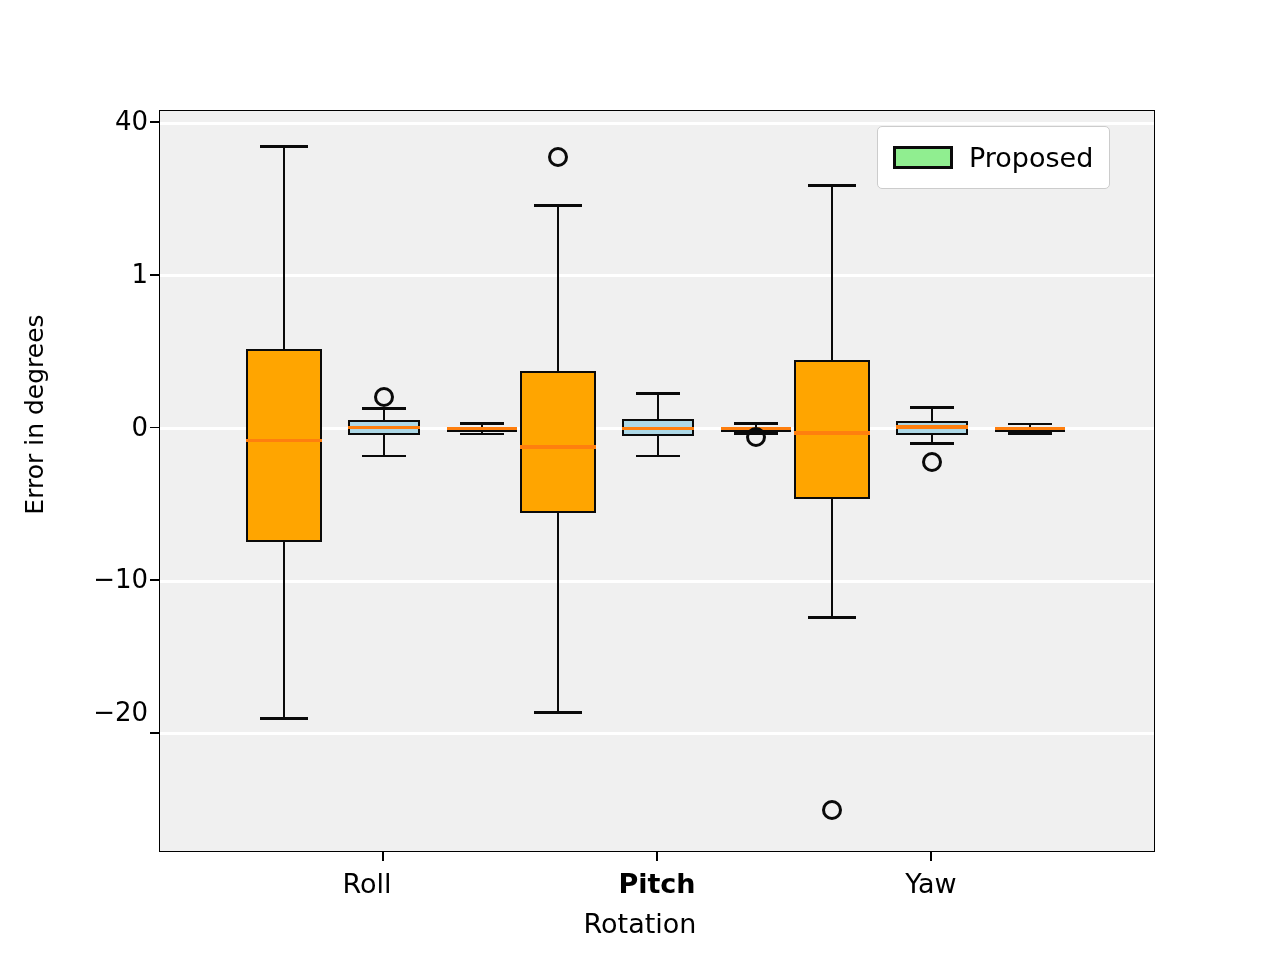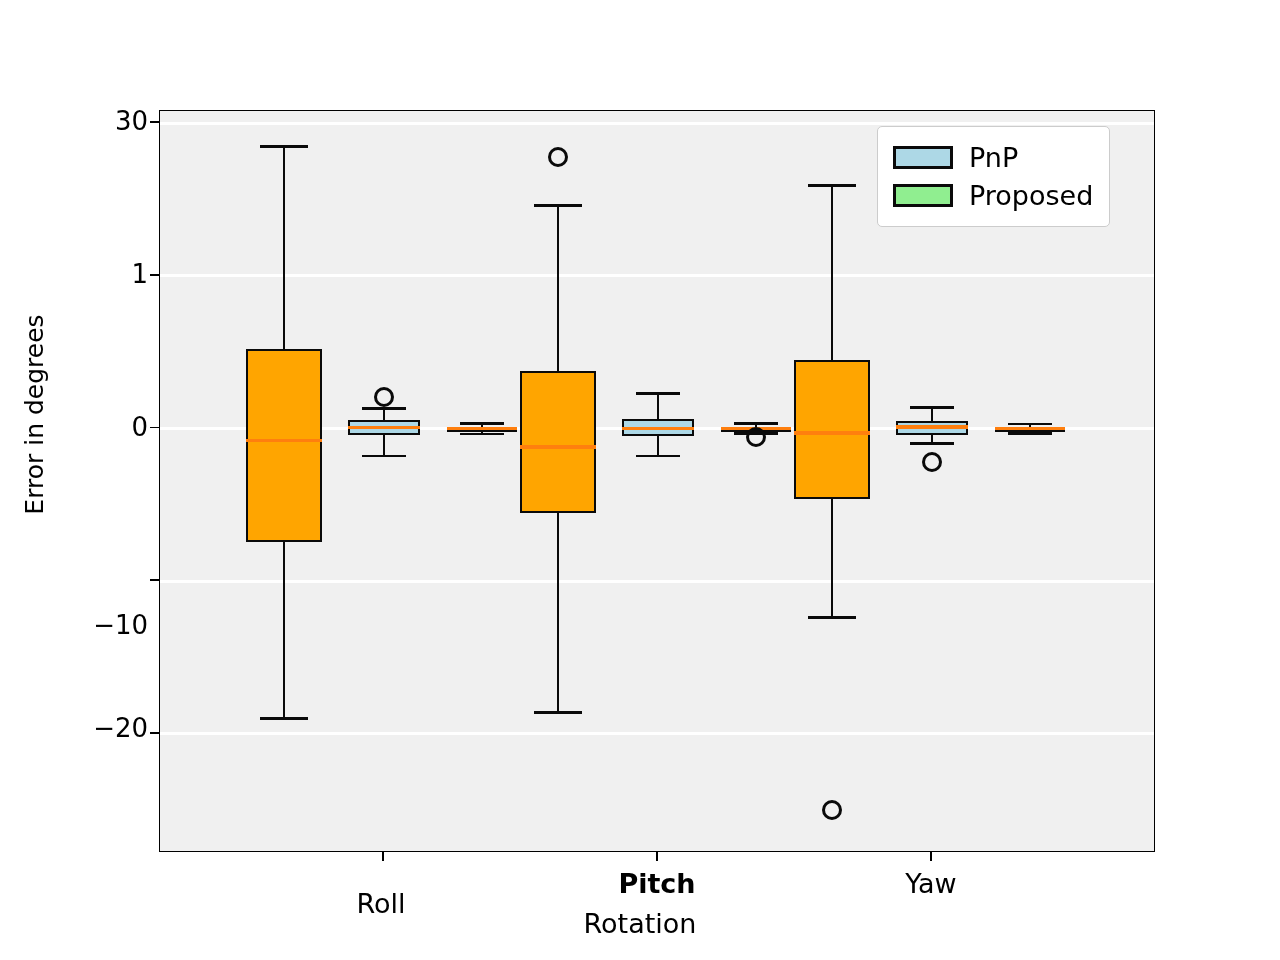--- a/index.html
+++ b/index.html
@@ -49,29 +49,29 @@
 </style>
 </head>
 <body>
 
 <div id="fig">
 
   <div id="ylabel">Error in degrees</div>
 
   <div id="ytick-layer">
       <div class="ytick-mark" style="top: 121.314px;"></div>
-      <div class="ytick-label" style="top: 108.214px;">30</div>
+      <div class="ytick-label" style="top: 108.214px;">40</div>
       <div class="ytick-mark" style="top: 273.989px;"></div>
       <div class="ytick-label" style="top: 260.889px;">1</div>
       <div class="ytick-mark" style="top: 426.664px;"></div>
       <div class="ytick-label" style="top: 413.564px;">0</div>
       <div class="ytick-mark" style="top: 579.339px;"></div>
-      <div class="ytick-label" style="top: 566.239px; margin-top: 46px;">−10</div>
+      <div class="ytick-label" style="top: 566.239px;">−10</div>
       <div class="ytick-mark" style="top: 732.014px;"></div>
-      <div class="ytick-label" style="top: 715px;">−20</div>
+      <div class="ytick-label" style="top: 699px;">−20</div>
     </div>
 
   <div id="plot-area">
     <div id="grid-layer">
         <div class="gridline" style="top: 10.714px;"></div>
         <div class="gridline" style="top: 163.389px;"></div>
         <div class="gridline" style="top: 316.064px;"></div>
         <div class="gridline" style="top: 468.739px;"></div>
         <div class="gridline" style="top: 621.414px;"></div>
       </div>
@@ -133,32 +133,28 @@
         <div class="bx-whisker-line" style="left: 868.7px; top: 318.785px; height: 3.35885px;"></div>
         <div class="bx-cap" style="left: 848.3px; width: 43.4px; top: 311.584px;"></div>
         <div class="bx-cap" style="left: 848.3px; width: 43.4px; top: 320.744px;"></div>
         <div class="bx-box" style="left: 835px; width: 70px; top: 316.342px; height: 5px; background: rgb(144, 238, 144);"></div>
         <div class="bx-median" style="left: 835px; width: 70px; top: 315.864px;"></div>
       </div>
   </div>
 
   <div id="xtick-layer">
       <div class="xtick-mark" style="left: 382.1px;"></div>
-      <div class="xtick-label" style="left: 381px; margin-top: 20px;">Roll</div>
+      <div class="xtick-label" style="left: 367px;">Roll</div>
       <div class="xtick-mark" style="left: 656.1px;"></div>
       <div class="xtick-label" style="left: 657px; font-weight: bold;">Pitch</div>
       <div class="xtick-mark" style="left: 930.1px;"></div>
       <div class="xtick-label" style="left: 931px;">Yaw</div>
     </div>
   <div id="xlabel">Rotation</div>
 
   <div id="legend">
     <div class="legend-row">
-      <span class="legend-swatch" id="sw1" style="background: rgb(173, 216, 230);"></span>
-      <span class="legend-text">PnP</span>
-    </div>
-    <div class="legend-row">
       <span class="legend-swatch" id="sw2" style="background: rgb(144, 238, 144);"></span>
       <span class="legend-text">Proposed</span>
     </div>
   </div>
 
 </div>
 
 </body></html>

